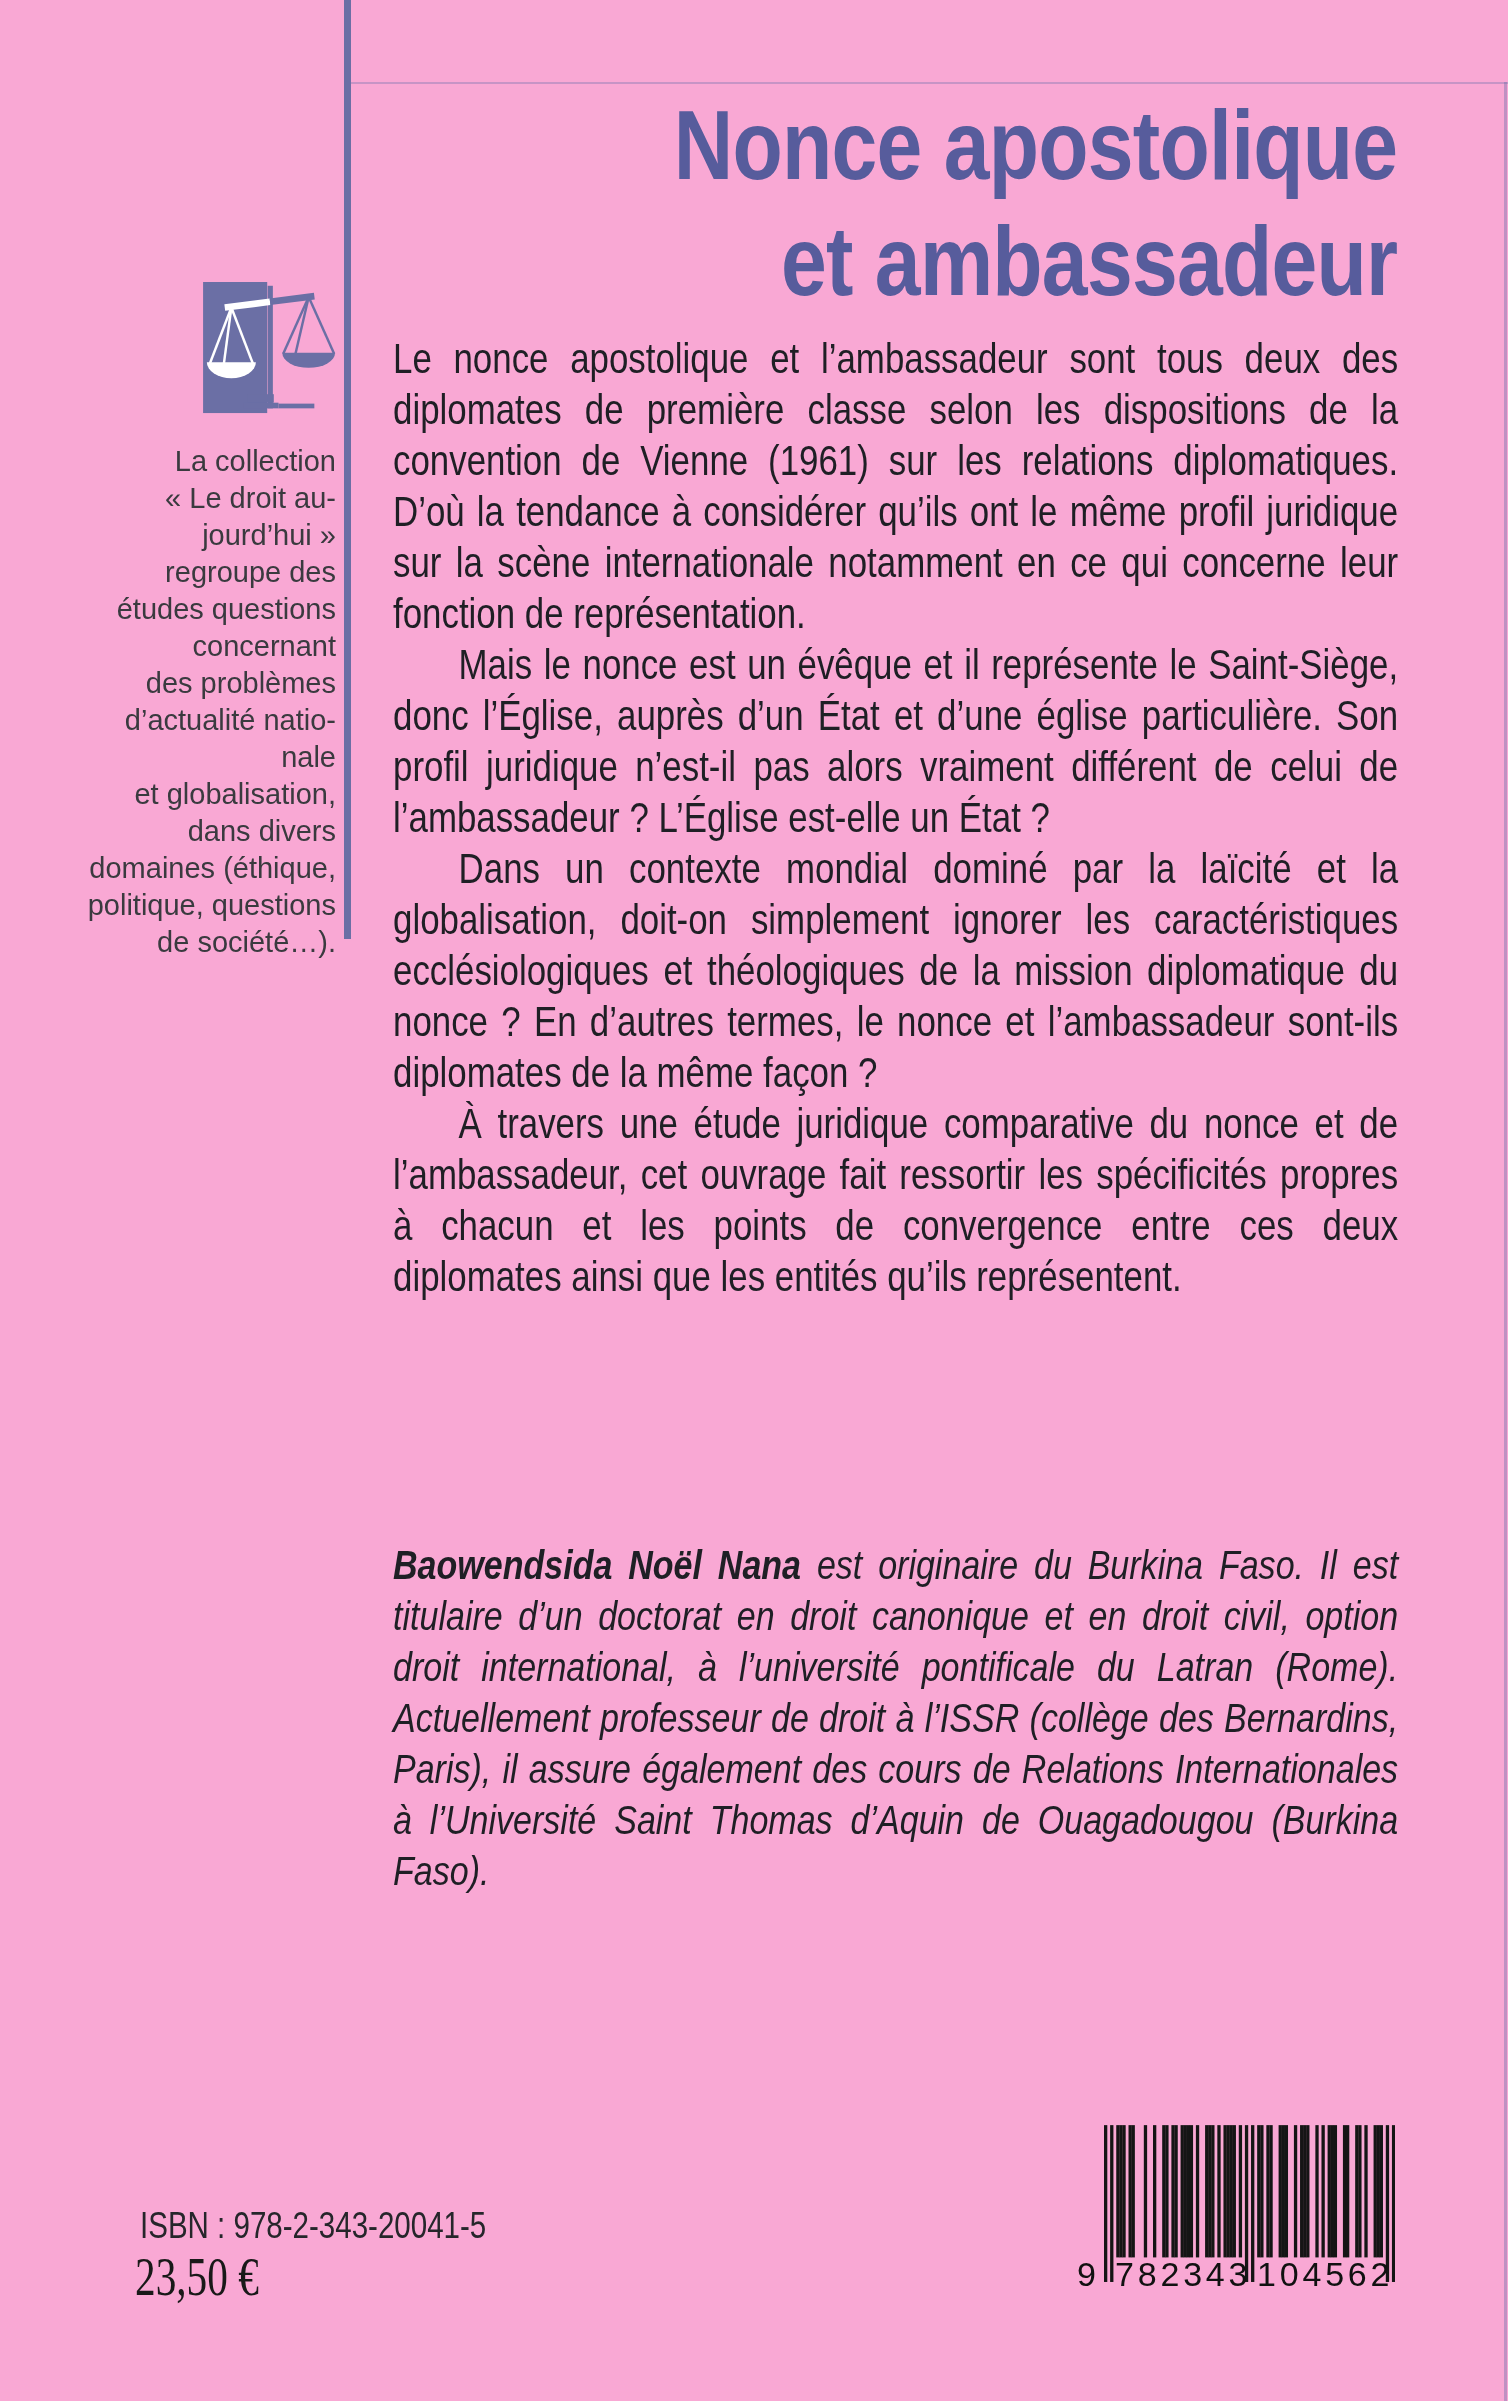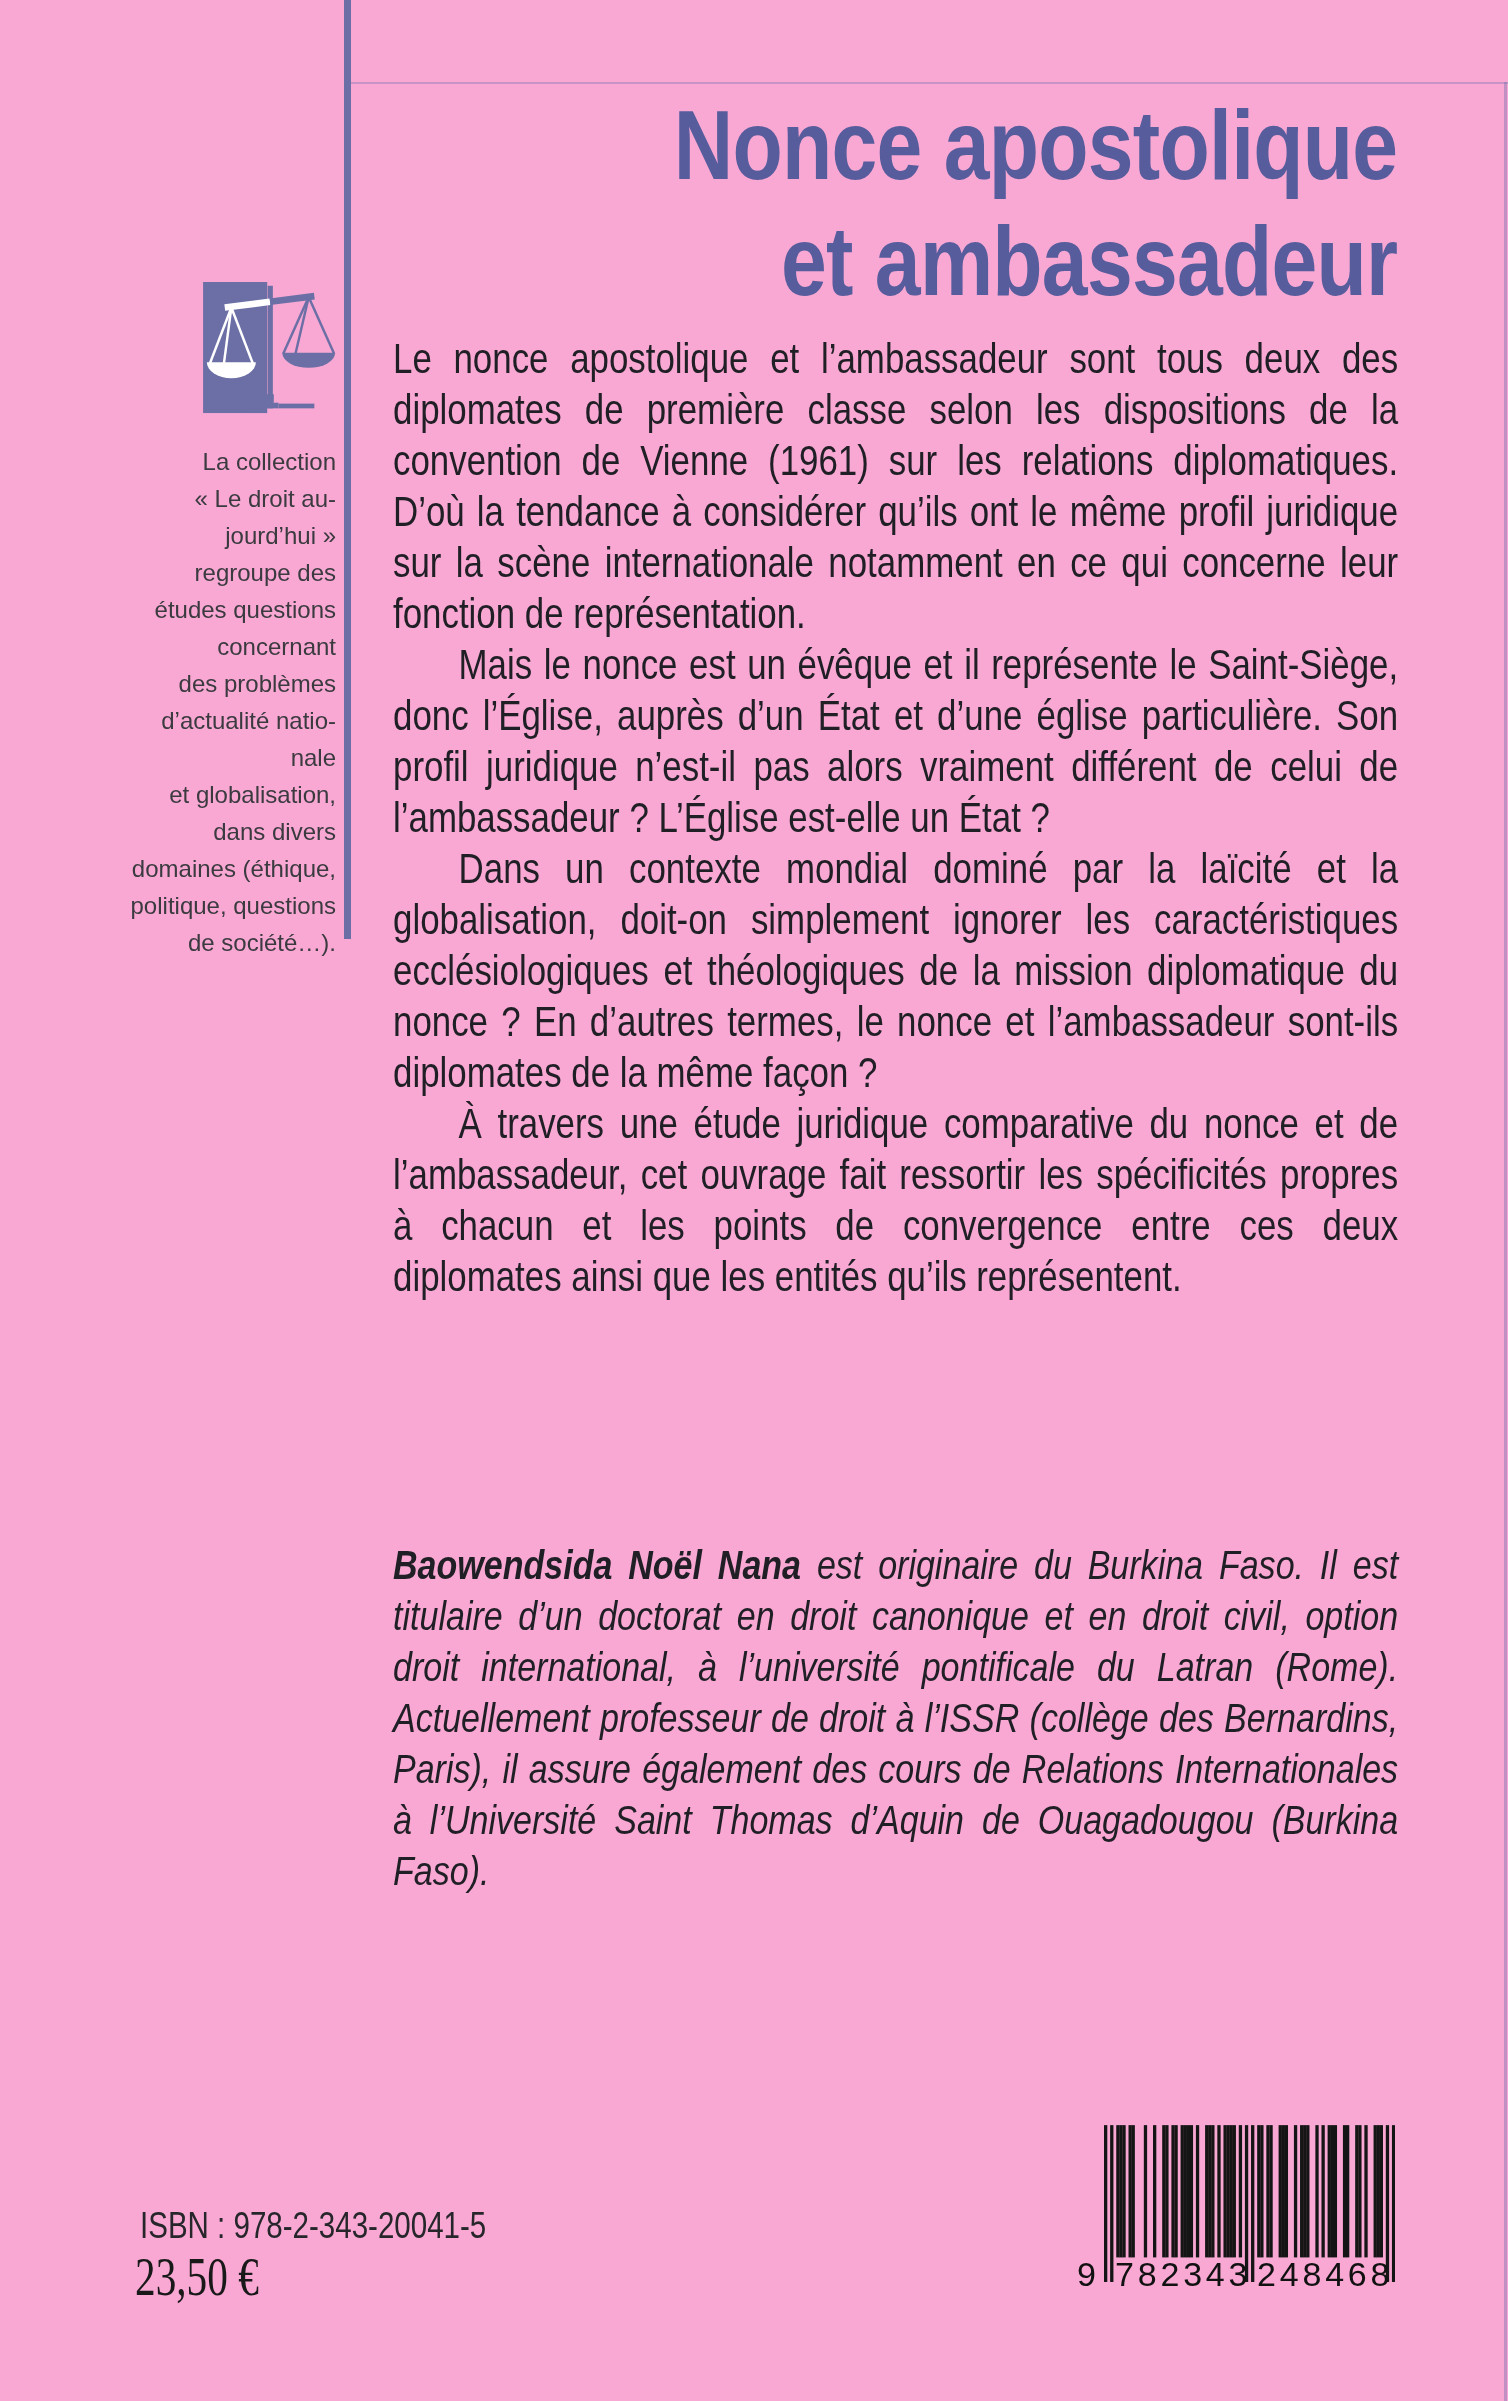--- a/index.html
+++ b/index.html
@@ -28,21 +28,21 @@
     font-weight:bold;font-size:98px;line-height:116px;letter-spacing:-0.9px;
     color:var(--purple-title);transform:scaleX(0.84);transform-origin:100% 0;
   }
 
   
   .logo{position:absolute;left:203px;top:282px;width:135px;height:132px;}
 
   
   .sidebar{
     position:absolute;left:52px;top:443px;width:284px;text-align:right;
-    font-size:24px;line-height:37px;color:var(--ink-soft);
+    font-size:29px;line-height:37px;color:var(--ink-soft);
   }
   .sb-line{white-space:nowrap;}
   .sb-line.it{}
 
   
   .blurb{
     position:absolute;left:393px;top:333px;width:1211px;
     transform:scaleX(0.83);transform-origin:0 0;
     font-size:42px;line-height:51px;text-align:justify;color:var(--ink);
   }
@@ -191,16 +191,16 @@
       <rect x="269.09" y="0" width="3.49" height="140" fill="#151515"></rect>
       <rect x="275.58" y="0" width="3.49" height="140" fill="#151515"></rect>
       <rect x="285.31" y="0" width="3.49" height="140" fill="#151515"></rect>
       <rect x="288.55" y="0" width="3.49" height="140" fill="#151515"></rect>
       <rect x="291.79" y="0" width="3.49" height="140" fill="#151515"></rect>
       <rect x="298.27" y="0" width="3.49" height="166" fill="#151515"></rect>
       <rect x="304.76" y="0" width="3.49" height="166" fill="#151515"></rect>
     </svg>
   <div class="bc-digit bc-first">9</div>
   <div class="bc-digit bc-g1">782343</div>
-  <div class="bc-digit bc-g2">248468</div>
+  <div class="bc-digit bc-g2">104562</div>
 
 </div>
 
 
 </body></html>

